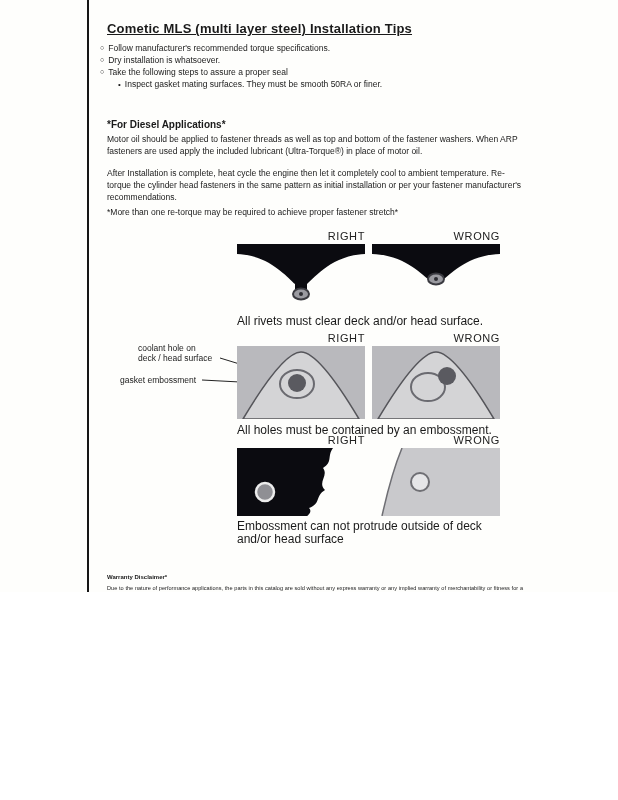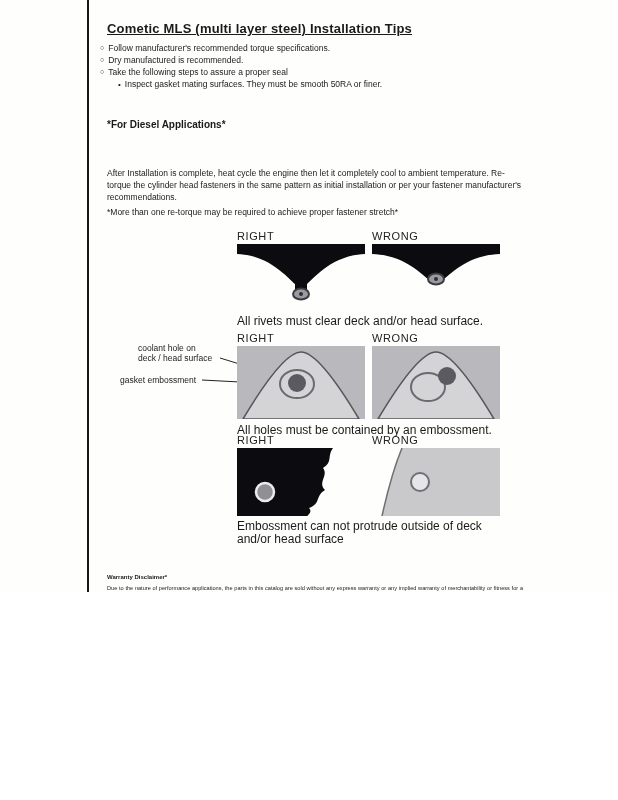--- a/index.html
+++ b/index.html
@@ -7,45 +7,46 @@
   body { font-family:"Liberation Sans", sans-serif; color:#1a1a1a; }
   .page { position:relative; width:618px; height:592px; background:#fefefc; overflow:hidden; }
   .abs { position:absolute; }
   .edge-line { background:#161616; }
   .title { font-size:13px; font-weight:bold; text-decoration:underline; letter-spacing:0.2px; white-space:nowrap; }
   .bullet { font-size:8.5px; white-space:nowrap; }
   .marker { display:inline-block; font-size:7px; margin-right:4px; position:relative; top:-1px; }
   .sub-marker { display:inline-block; font-size:8px; margin-right:4px; }
   .heading2 { font-size:10px; font-weight:bold; }
   .body-text { font-size:8.5px; line-height:11.8px; width:416px; }
-  .rw-label { font-size:11px; width:128px; text-align:left; letter-spacing:0.6px; color:#222; }
+  .rw-label { font-size:11px; width:128px; text-align:right; letter-spacing:0.6px; color:#222; }
   .caption { font-size:12px; }
   .prl { white-space:pre-line; }
   .ann-label { font-size:8.5px; line-height:10px; }
   .panel { width:128px; }
   .panel svg { display:block; }
   .fine-heading { font-size:6px; font-weight:bold; }
   .fine { font-size:5.6px; line-height:6.3px; width:416px; text-align:justify; color:#222; }
   .doc-code { font-size:11px; letter-spacing:0.4px;margin-top:28px; }
 </style>
 </head>
 <body>
 
 <div class="page">
 
   <div class="abs edge-line" style="left:87px; top:0; width:2px; height:800px;"></div>
 
   <div class="abs title" style="left:107px; top:21px;">Cometic MLS (multi layer steel) Installation Tips</div>
 
   <div class="abs bullet" style="left:100px; top:43px;"><span class="marker">○</span><span>Follow manufacturer's recommended torque specifications.</span></div>
-  <div class="abs bullet" style="left:100px; top:55px;"><span class="marker">○</span><span>Dry manufactured is recommended.</span></div>
+  <div class="abs bullet" style="left:100px; top:55px;"><span class="marker">○</span><span>Dry installation is whatsoever.</span></div>
   <div class="abs bullet" style="left:100px; top:67px;"><span class="marker">○</span><span>Take the following steps to assure a proper seal</span></div>
   <div class="abs bullet" style="left:118px; top:79px;"><span class="sub-marker">•</span><span>Inspect gasket mating surfaces.  They must be smooth 50RA or finer.</span></div>
 
   <div class="abs heading2" style="left:107px; top:119px;">*For Diesel Applications*</div>
+  <div class="abs body-text" style="left:107px; top:134px;">Motor oil should be applied to fastener threads as well as top and bottom of the fastener washers. When ARP fasteners are used apply the included lubricant (Ultra-Torque®) in place of motor oil.</div>
   <div class="abs body-text" style="left:107px; top:168px;">After Installation is complete, heat cycle the engine then let it completely cool to ambient temperature. Re-torque the cylinder head fasteners in the same pattern as initial installation or per your fastener manufacturer's recommendations.</div>
   <div class="abs body-text" style="left:107px; top:207px;">*More than one re-torque may be required to achieve proper fastener stretch*</div>
 
   <div class="abs rw-label" style="left:237px; top:230px;">RIGHT</div>
   <div class="abs rw-label" style="left:372px; top:230px;">WRONG</div>
 
   <div class="abs panel" style="left:237px; top:244px;">
     <svg width="128" height="66" viewBox="0 0 128 66">
       <path d="M0,0 H128 V10 C96,11 78,33 70,40 L70,45 H58 L58,40 C50,33 32,11 0,10 Z" fill="#0b0b10"></path>
       <ellipse cx="64" cy="50" rx="8" ry="5.5" fill="#9a9aa0" stroke="#3a3a40" stroke-width="2"></ellipse>

